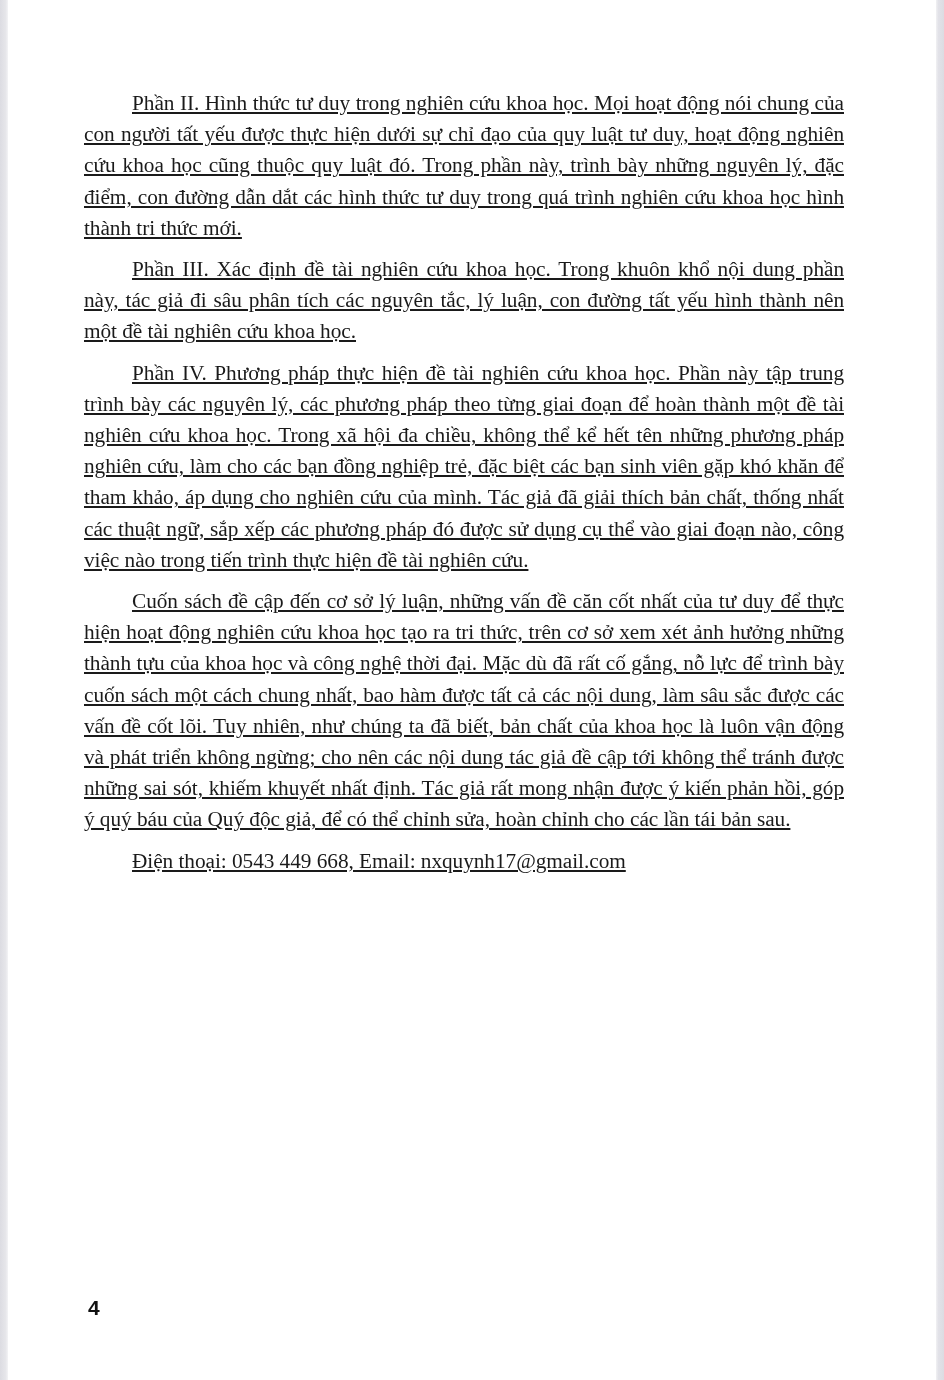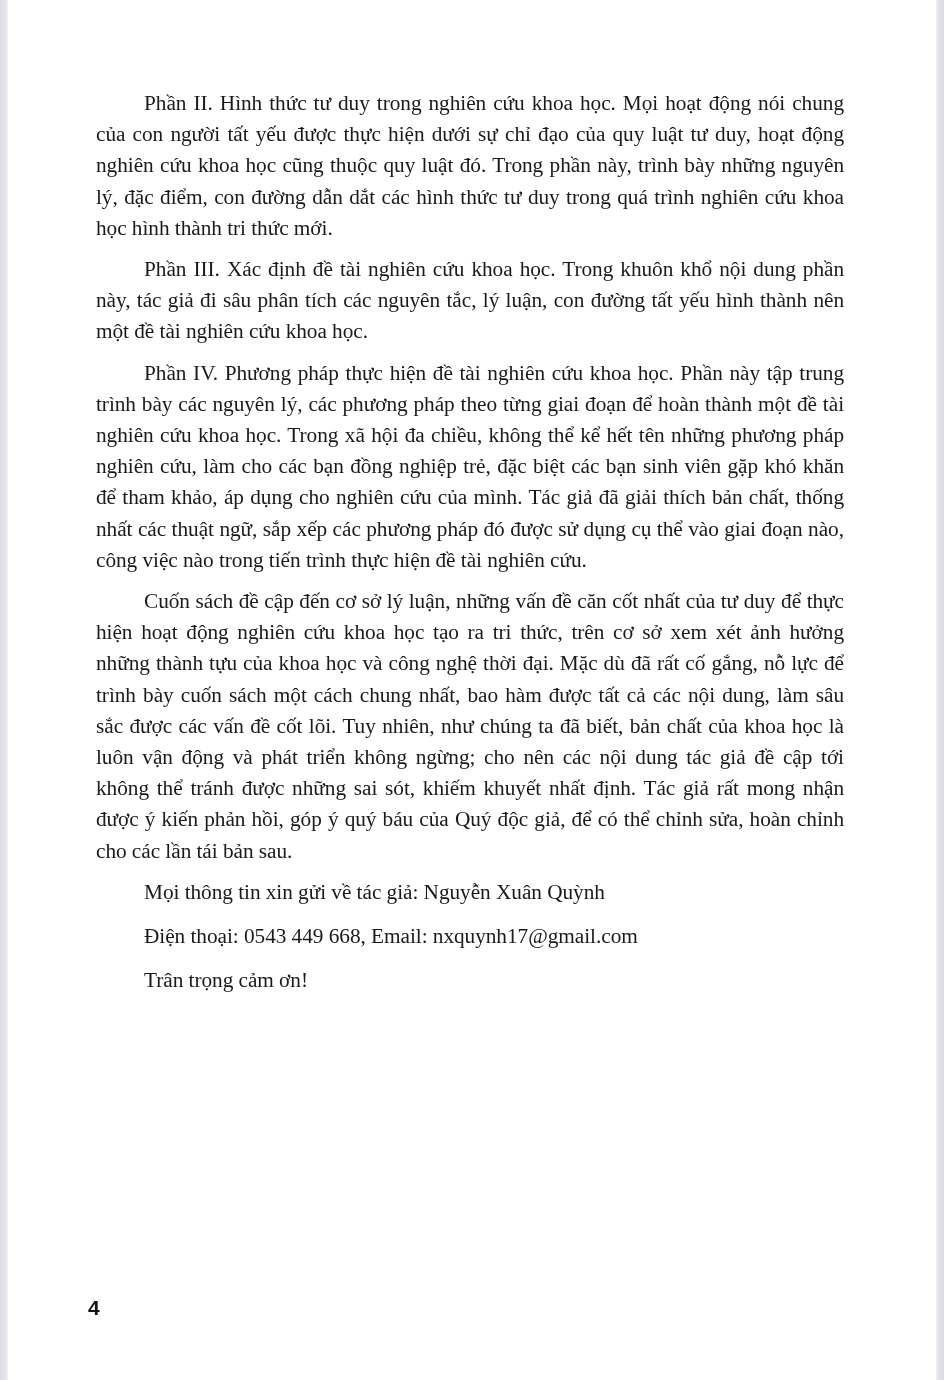--- a/index.html
+++ b/index.html
@@ -27,26 +27,27 @@
     width: 8px; height: 1380px;
     background: linear-gradient(to right, #f1f1f3, #e2e2e8 30%, #dcdce2);
   }
   .page {
     position: absolute;
     left: 84px;
     top: 88px;
     width: 760px;
   }
   .para {
-    margin: 0 0 10px 12px;
+    margin: 0 0 10px 0;
     font-size: 21.3px;
     line-height: 31.2px;
     text-align: justify;
     text-indent: 48px;
     letter-spacing: -0.05px;
+    text-decoration: underline;
   }
   .para.contact {
     margin-bottom: 13px;
   }
   .page-number {
     position: absolute;
     left: 88px;
     top: 1296px;
     font-family: "Liberation Sans", "DejaVu Sans", sans-serif;
     font-weight: bold;
@@ -58,18 +59,16 @@
 <body>
 
 <div class="edge-left"></div>
 <div class="edge-right"></div>
 
 <div class="page">
   <p class="para">Phần II. Hình thức tư duy trong nghiên cứu khoa học. Mọi hoạt động nói chung của con người tất yếu được thực hiện dưới sự chỉ đạo của quy luật tư duy, hoạt động nghiên cứu khoa học cũng thuộc quy luật đó. Trong phần này, trình bày những nguyên lý, đặc điểm, con đường dẫn dắt các hình thức tư duy trong quá trình nghiên cứu khoa học hình thành tri thức mới.</p>
   <p class="para">Phần III. Xác định đề tài nghiên cứu khoa học. Trong khuôn khổ nội dung phần này, tác giả đi sâu phân tích các nguyên tắc, lý luận, con đường tất yếu hình thành nên một đề tài nghiên cứu khoa học.</p>
   <p class="para">Phần IV. Phương pháp thực hiện đề tài nghiên cứu khoa học. Phần này tập trung trình bày các nguyên lý, các phương pháp theo từng giai đoạn để hoàn thành một đề tài nghiên cứu khoa học. Trong xã hội đa chiều, không thể kể hết tên những phương pháp nghiên cứu, làm cho các bạn đồng nghiệp trẻ, đặc biệt các bạn sinh viên gặp khó khăn để tham khảo, áp dụng cho nghiên cứu của mình. Tác giả đã giải thích bản chất, thống nhất các thuật ngữ, sắp xếp các phương pháp đó được sử dụng cụ thể vào giai đoạn nào, công việc nào trong tiến trình thực hiện đề tài nghiên cứu.</p>
   <p class="para">Cuốn sách đề cập đến cơ sở lý luận, những vấn đề căn cốt nhất của tư duy để thực hiện hoạt động nghiên cứu khoa học tạo ra tri thức, trên cơ sở xem xét ảnh hưởng những thành tựu của khoa học và công nghệ thời đại. Mặc dù đã rất cố gắng, nỗ lực để trình bày cuốn sách một cách chung nhất, bao hàm được tất cả các nội dung, làm sâu sắc được các vấn đề cốt lõi. Tuy nhiên, như chúng ta đã biết, bản chất của khoa học là luôn vận động và phát triển không ngừng; cho nên các nội dung tác giả đề cập tới không thể tránh được những sai sót, khiếm khuyết nhất định. Tác giả rất mong nhận được ý kiến phản hồi, góp ý quý báu của Quý độc giả, để có thể chỉnh sửa, hoàn chỉnh cho các lần tái bản sau.</p>
-  <p class="para contact">Mọi thông tin xin gửi về tác giả: Nguyễn Xuân Quỳnh</p>
   <p class="para contact">Điện thoại: 0543 449 668, Email: nxquynh17@gmail.com</p>
-  <p class="para contact">Trân trọng cảm ơn!</p>
 </div>
 
 <div class="page-number">4</div>
 
 </body></html>

